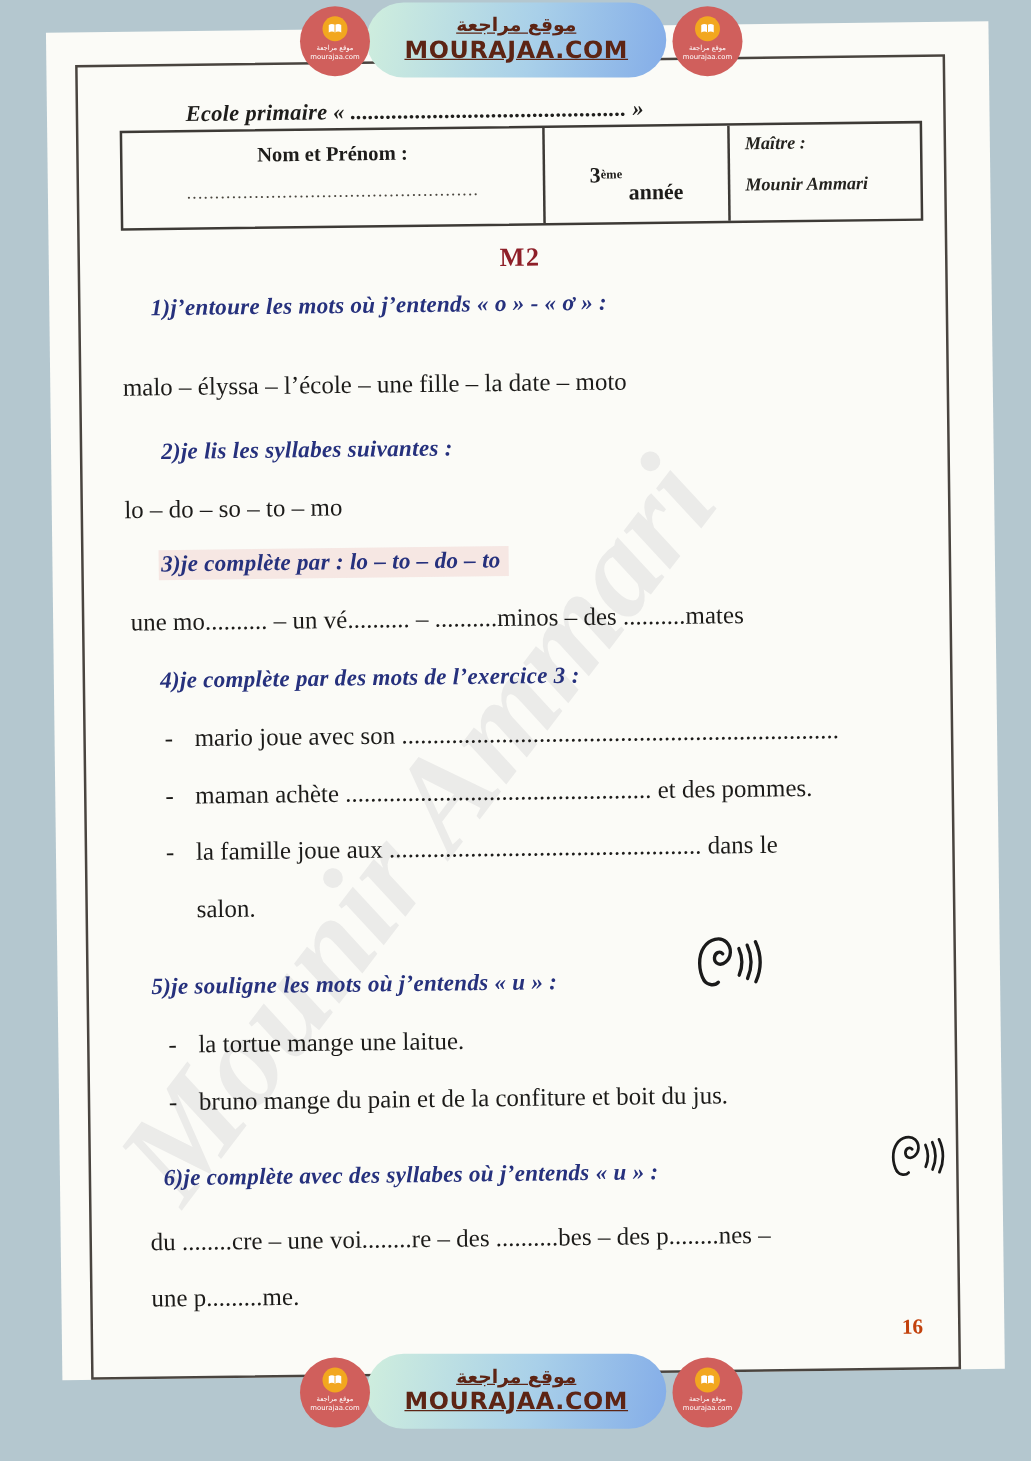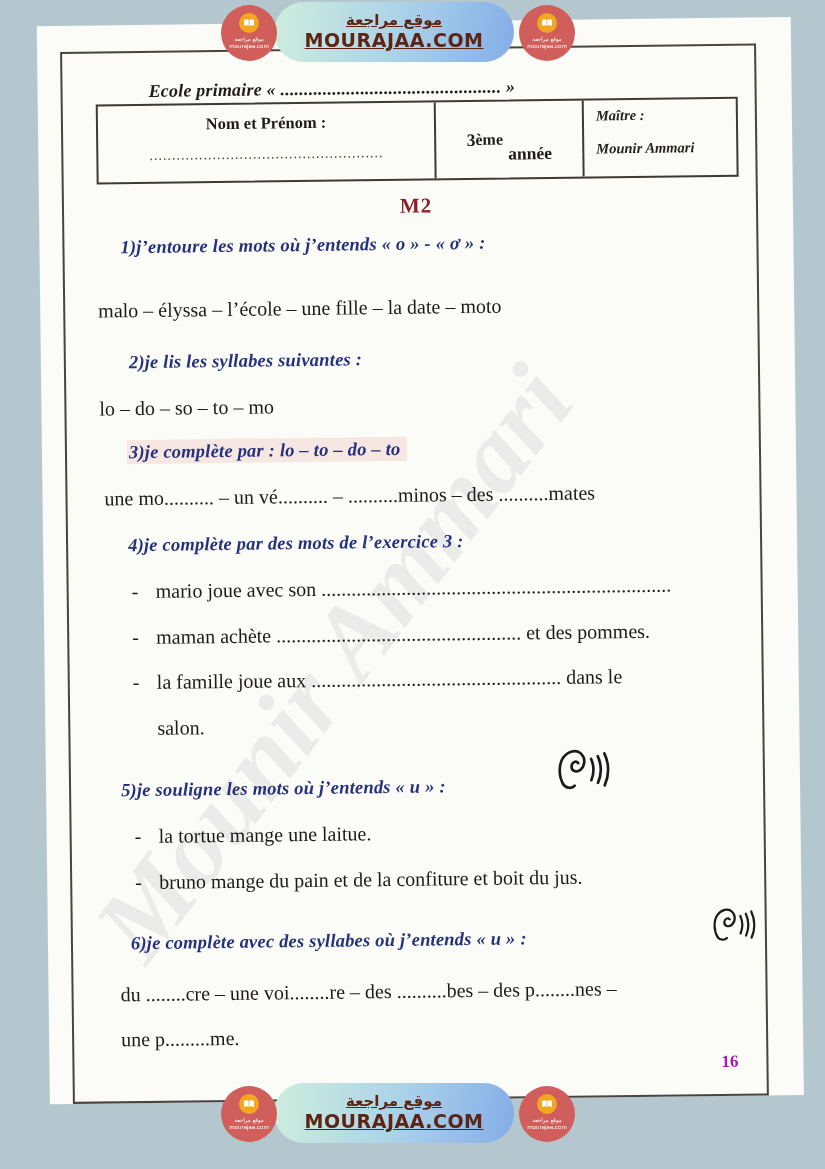--- a/index.html
+++ b/index.html
@@ -35,21 +35,21 @@
   .htable{
     position:absolute;left:58px;top:79px;width:642px;height:80px;
     border:2px solid #3d3a36;display:flex;box-sizing:border-box;
   }
   .htable .cell{box-sizing:border-box;}
   .c1{width:338px;border-right:2px solid #3d3a36;text-align:center;padding-top:9px;}
   .name-label{font-weight:700;font-size:16.5px;color:#1d1c1a;}
   .name-blank{margin-top:13px;font-size:14px;letter-spacing:1px;color:#4a463f;overflow:hidden;white-space:nowrap;}
   .c2{width:148px;border-right:2px solid #3d3a36;display:flex;align-items:center;justify-content:center;
       font-weight:700;font-size:17.5px;color:#1d1c1a;}
-  .c2 sup{font-size:16px;}
+  .c2 sup{font-size:10px;}
   .c2 .word{margin-left:5px;margin-top:28px;}
   .c3{width:150px;padding:7px 12px;font-weight:700;font-style:italic;font-size:14.5px;color:#24231f;}
   .c3 .t2{margin-top:16px;}
   
   .m2-title{
     position:absolute;left:0;top:172px;width:754px;text-align:center;
     font-weight:700;font-size:21px;color:#8e1f28;letter-spacing:1px;
   }
   .h{
     position:absolute;font-weight:700;font-style:italic;font-size:18.5px;
@@ -57,24 +57,24 @@
   }
   .b{
     position:absolute;font-size:20px;color:#1c1b19;white-space:nowrap;
   }
   .bullet{display:flex;}
   .bullet .dash{width:24px;flex:0 0 24px;}
   .hl{background:rgba(226,160,160,0.22);padding:2px 6px 2px 2px;}
   .ear{position:absolute;}
   .page-number{
     position:absolute;left:672px;top:1034px;
-    font-size:17px;font-weight:700;color:#a21caf;
-  }
-  
-  .banner{position:absolute;left:221px;width:354px;height:64px;}
+    font-size:17px;font-weight:700;color:#c2410c;
+  }
+  
+  .banner{position:absolute;left:240px;width:354px;height:64px;}
   .banner-top{top:2px;}
   .banner-bottom{top:1083px;}
   .pill{
     position:absolute;left:53px;top:0;width:240px;height:60px;border-radius:32px;
     background:linear-gradient(100deg,#cfeedd 0%,#a9d0e9 55%,#84ade8 100%);
     display:flex;flex-direction:column;align-items:center;justify-content:center;
     font-family:"DejaVu Sans","Liberation Sans",sans-serif;
   }
   .pill-arabic{
     font-size:15px;font-weight:700;color:#5d2414;

